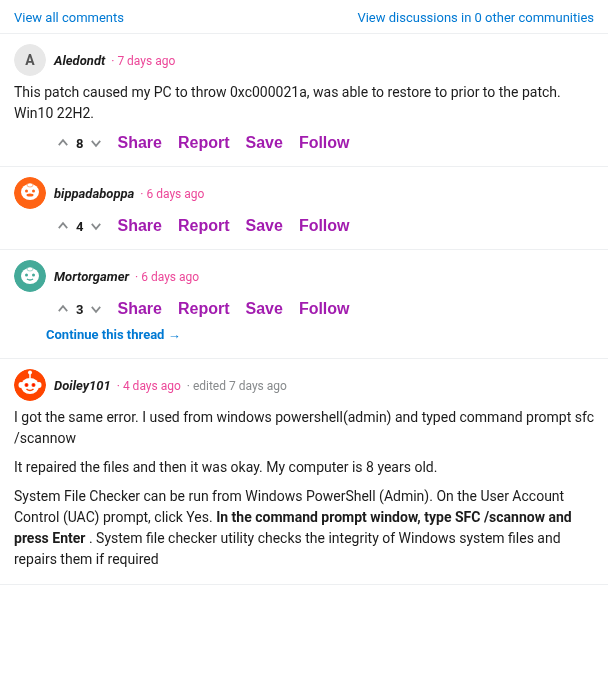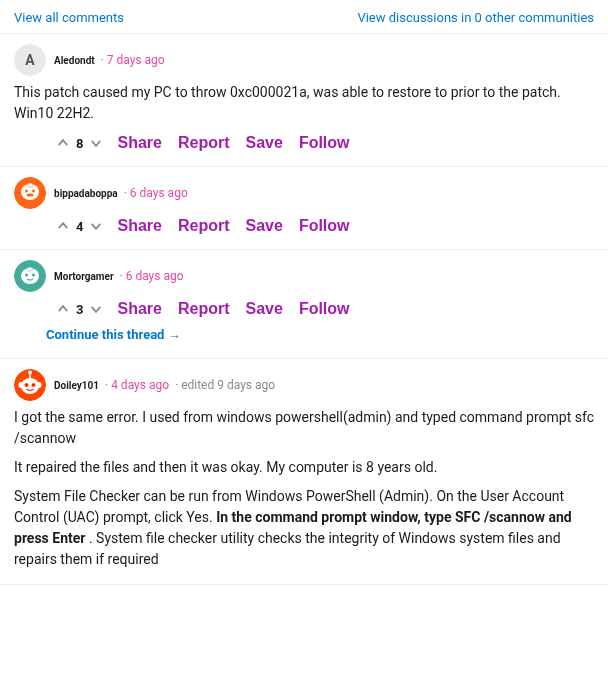--- a/index.html
+++ b/index.html
@@ -55,22 +55,23 @@
 
     .comment-meta {
       display: flex;
       align-items: baseline;
       gap: 6px;
       flex-wrap: wrap;
     }
 
     .username {
       font-weight: 700;
-      font-size: 10px;
+      font-size: 13px;
       color: #1c1c1c;
+      font-style: italic;
     }
 
     .timestamp {
       font-size: 12px;
       color: #ec4899;
     }
 
     .edited-badge {
       font-size: 12px;
       color: #878a8c;
@@ -292,21 +293,21 @@
           <line x1="16" y1="9" x2="16" y2="4" stroke="white" stroke-width="1.5"></line>
           <circle cx="16" cy="3.5" r="2" fill="white"></circle>
 
           <ellipse cx="7" cy="16" rx="2.5" ry="3" fill="white"></ellipse>
           <ellipse cx="25" cy="16" rx="2.5" ry="3" fill="white"></ellipse>
         </svg>
       </div>
       <div class="comment-meta">
         <span class="username">Doiley101</span>
         <span class="timestamp">· 4 days ago</span>
-        <span class="edited-badge">· edited 9 days ago</span>
+        <span class="edited-badge">· edited 7 days ago</span>
       </div>
     </div>
     <div class="comment-body">
       <p>I got the same error. I used from windows powershell(admin) and typed command prompt sfc /scannow</p>
       <p>It repaired the files and then it was okay. My computer is 8 years old.</p>
       <p>System File Checker can be run from Windows PowerShell (Admin). On the User Account Control (UAC) prompt, click Yes. <strong>In the command prompt window, type SFC /scannow and press Enter</strong> . System file checker utility checks the integrity of Windows system files and repairs them if required</p>
     </div>
   </div>
 
 </div>

